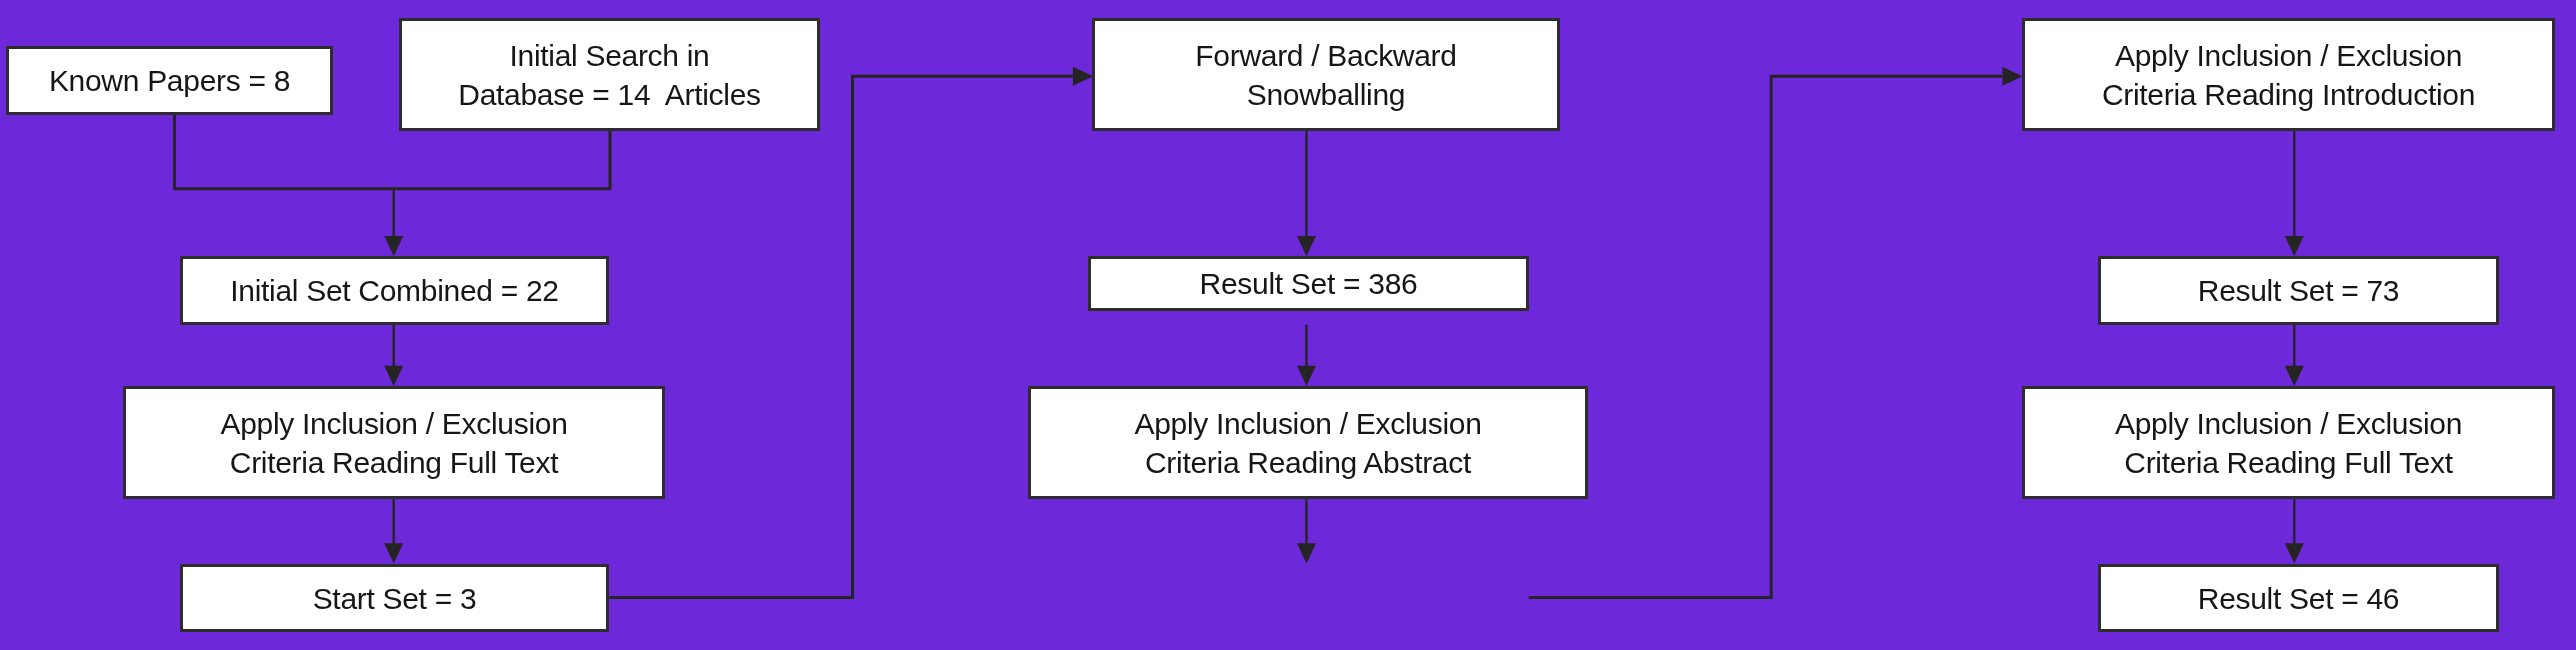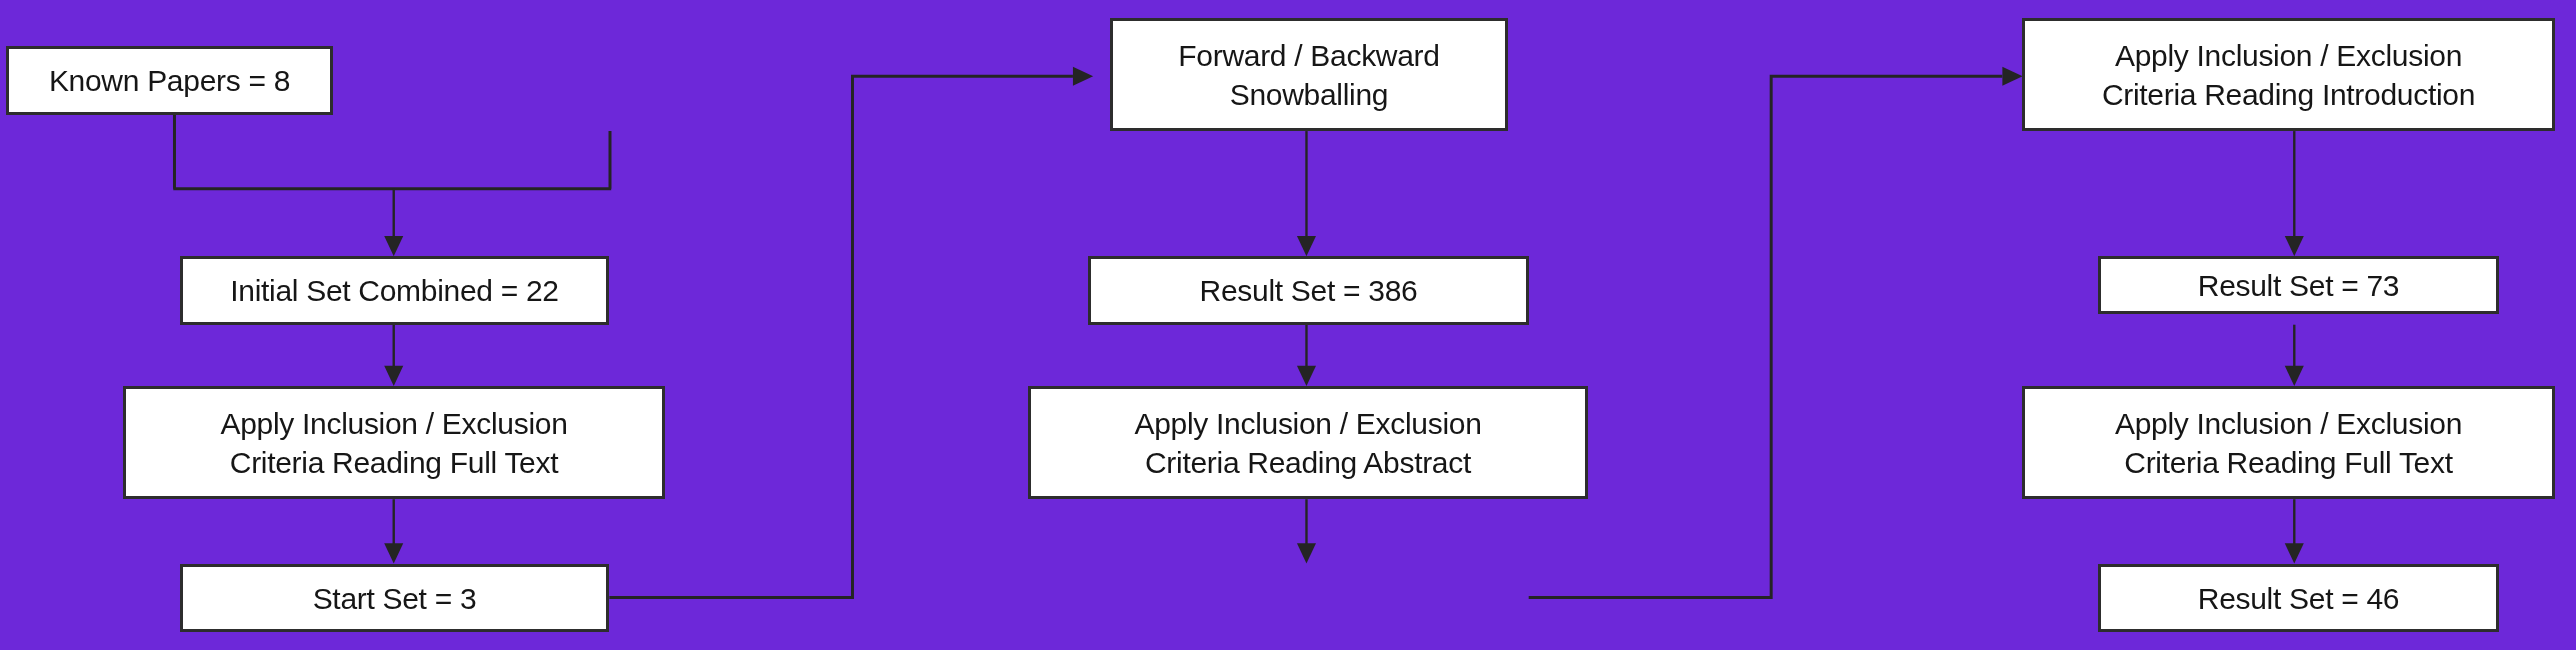--- a/index.html
+++ b/index.html
@@ -85,55 +85,59 @@
     <g>
       <line x1="3850" y1="838" x2="3850" y2="916" stroke="#242424" stroke-width="4"></line>
       <polygon points="3834,912 3866,912 3850,946" fill="#242424"></polygon>
     </g>
   </svg>
 
   <div class="fbox" style="left:6px;top:46px;width:327px;height:69px;">
     <span>Known Papers = 8</span>
   </div>
 
+  <div class="fbox" style="left:399px;top:18px;width:421px;height:113px;">
+    <span>Initial Search in
+Database = 14  Articles</span>
+  </div>
 
   <div class="fbox" style="left:180px;top:256px;width:429px;height:69px;">
     <span>Initial Set Combined = 22</span>
   </div>
 
   <div class="fbox" style="left:123px;top:386px;width:542px;height:113px;">
     <span>Apply Inclusion / Exclusion
 Criteria Reading Full Text</span>
   </div>
 
   <div class="fbox" style="left:180px;top:564px;width:429px;height:68px;">
     <span>Start Set = 3</span>
   </div>
 
-  <div class="fbox" style="left:1092px;top:18px;width:398px;height:113px;margin-left:18px;">
+  <div class="fbox" style="left:1092px;top:18px;width:468px;height:113px;">
     <span>Forward / Backward
 Snowballing</span>
   </div>
 
-  <div class="fbox" style="left:1088px;top:256px;width:441px;height:69px;">
+  <div class="fbox" style="left:1088px;top:256px;width:441px;height:55px;">
     <span>Result Set = 386</span>
   </div>
 
   <div class="fbox" style="left:1028px;top:386px;width:560px;height:113px;">
     <span>Apply Inclusion / Exclusion
 Criteria Reading Abstract</span>
   </div>
 
 
   <div class="fbox" style="left:2022px;top:18px;width:533px;height:113px;">
     <span>Apply Inclusion / Exclusion
 Criteria Reading Introduction</span>
   </div>
 
-  <div class="fbox" style="left:2098px;top:256px;width:401px;height:58px;align-items:center;">
+  <div class="fbox" style="left:2098px;top:256px;width:401px;height:69px;align-items:center;">
     <span>Result Set = 73</span>
   </div>
 
   <div class="fbox" style="left:2022px;top:386px;width:533px;height:113px;">
     <span>Apply Inclusion / Exclusion
 Criteria Reading Full Text</span>
   </div>
 
   <div class="fbox" style="left:2098px;top:564px;width:401px;height:68px;align-items:center;">
     <span>Result Set = 46</span>

